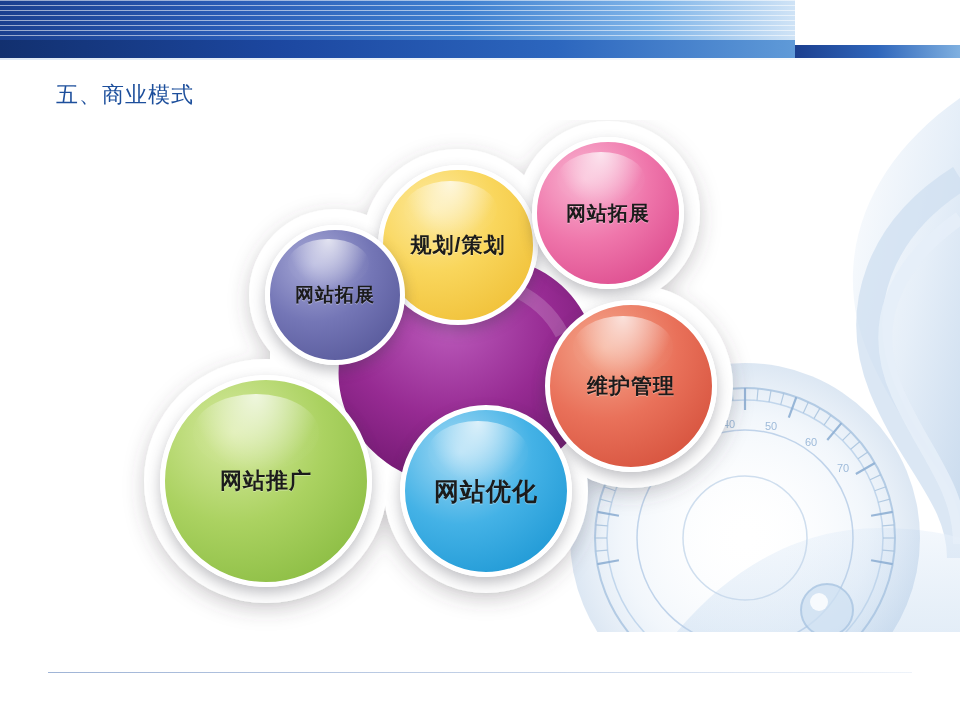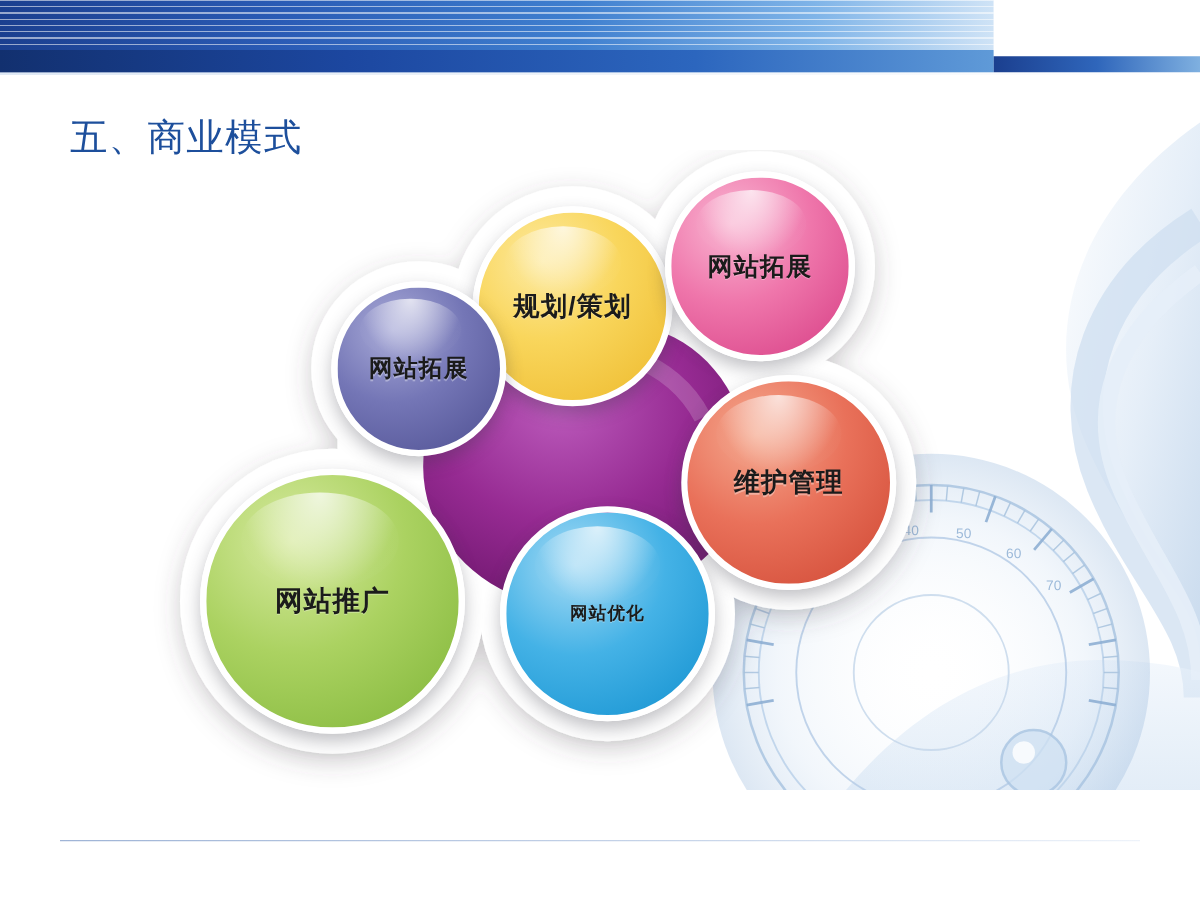--- a/index.html
+++ b/index.html
@@ -68,22 +68,22 @@
     top: 58px;
     width: 960px;
     height: 2px;
     background: linear-gradient(to right, #dfe9f5, #ffffff);
   }
 
   
   .slide-title {
     position: absolute;
     left: 56px;
-    top: 92px;
-    font-size: 30px;
+    top: 76px;
+    font-size: 22px;
     line-height: 38px;
     color: #1d4f9c;
     letter-spacing: 1px;
     white-space: nowrap;
   }
 
   
   .bg-art {
     position: absolute;
     right: 0;
@@ -163,21 +163,21 @@
     font-size: 19px;
   }
   #b-promote {
     left: 40px; top: 255px; width: 212px; height: 212px;
     background: radial-gradient(circle at 34% 26%, #d7eaa0 0%, #abd261 45%, #7fb538 100%);
     font-size: 22px;
   }
   #b-optimize {
     left: 280px; top: 285px; width: 172px; height: 172px;
     background: radial-gradient(circle at 34% 26%, #a6dbf5 0%, #44b2e6 45%, #1290cf 100%);
-    font-size: 14px;
+    font-size: 25px;
     align-items: center;
   }
 
   
   .bottom-rule {
     position: absolute;
     left: 48px;
     top: 672px;
     width: 864px;
     height: 1px;

